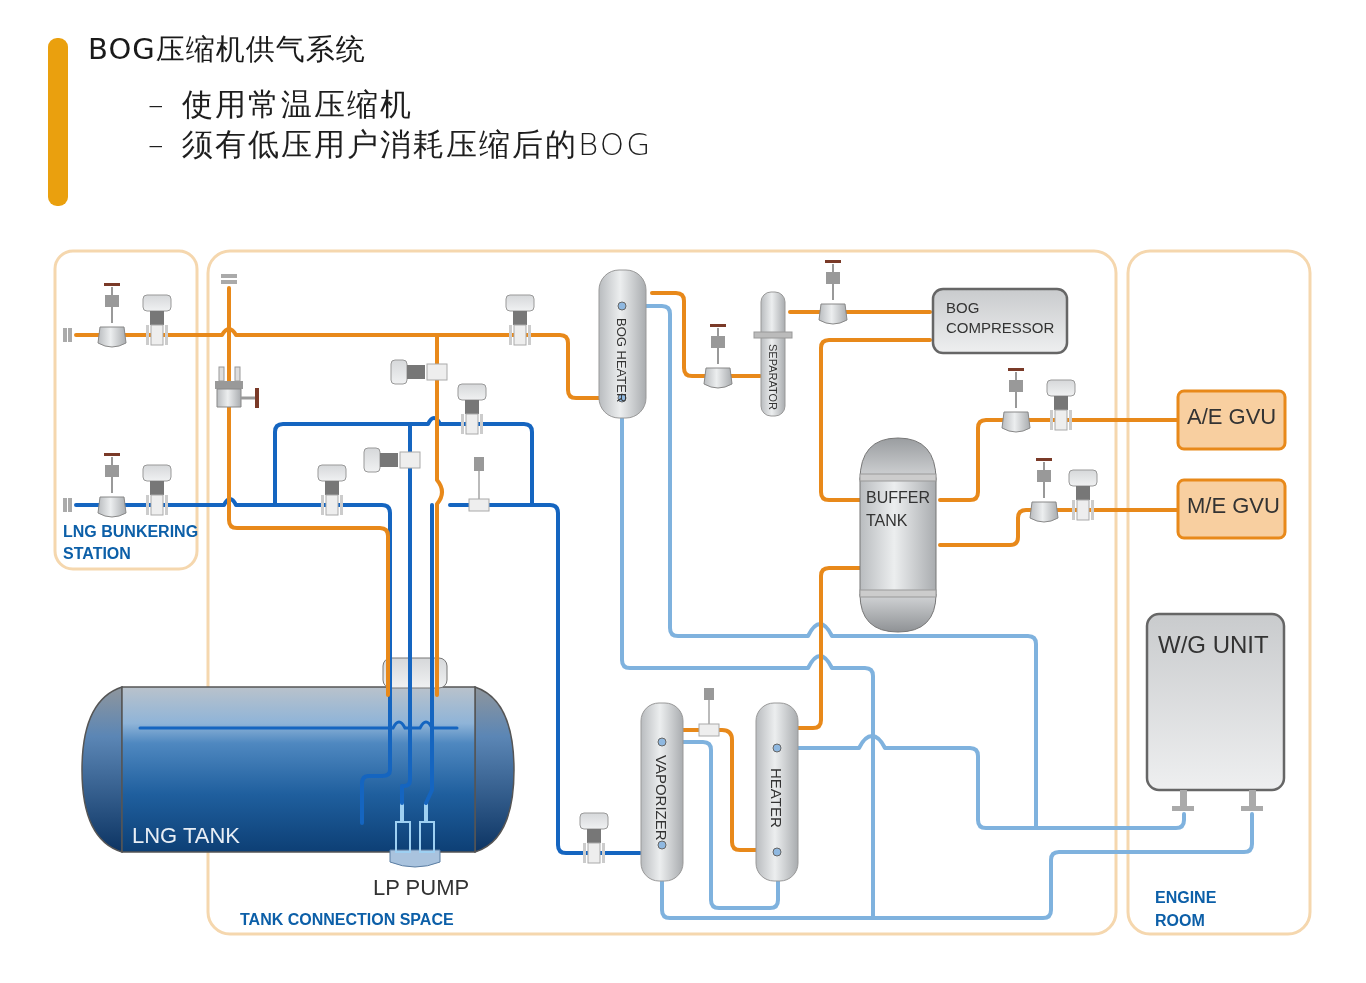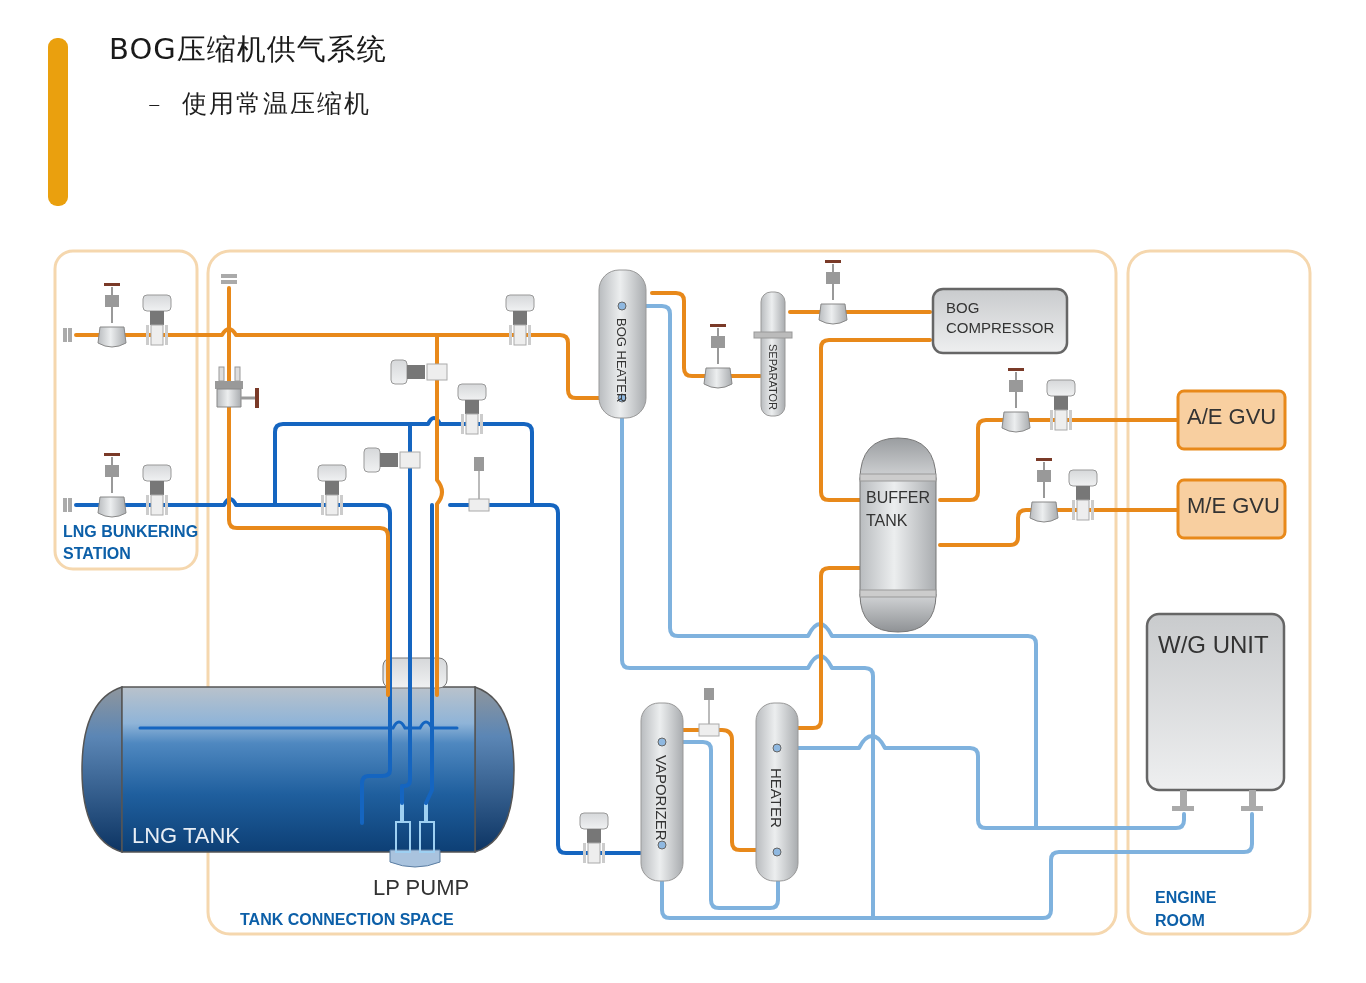--- a/index.html
+++ b/index.html
@@ -1,32 +1,33 @@
 <!DOCTYPE html>
 <html><head>
 <meta charset="utf-8">
 <style>
   html, body { margin:0; padding:0; background:#ffffff; }
   body { width:1366px; height:983px; position:relative; overflow:hidden; font-family:"Liberation Sans", sans-serif; }
   .accent-bar { position:absolute; left:48px; top:38px; width:20px; height:168px; background:#eaa00e; border-radius:9px; }
-  .title { position:absolute; left:88px; top:30px; font-size:29px; color:#1a1a1a; font-family:"DejaVu Sans", sans-serif; letter-spacing:1px;margin-left:21px; }
+  .title { position:absolute; left:88px; top:30px; font-size:29px; color:#1a1a1a; font-family:"DejaVu Sans", sans-serif; letter-spacing:1px; }
   .bullets { position:absolute; left:148px; top:84px; margin:0; padding:0; list-style:none; }
-  .bullets li { font-size:25px; line-height:40px; color:#1e1e1e; font-family:"DejaVu Sans", sans-serif; letter-spacing:2px; font-weight:300; }
+  .bullets li { font-size:31px; line-height:40px; color:#1e1e1e; font-family:"DejaVu Sans", sans-serif; letter-spacing:2px; font-weight:300; }
   .bullets li .dash { display:inline-block; width:34px; }
   svg.diagram { position:absolute; left:0; top:0; }
   .zone-label { font-family:"Liberation Sans", sans-serif; font-weight:bold; fill:#0c5fa8; font-size:16px; }
   .equip-label { font-family:"Liberation Sans", sans-serif; fill:#333; }
 </style>
 </head>
 <body>
 
 <div class="accent-bar"></div>
 <div class="title">BOG压缩机供气系统</div>
 <ul class="bullets">
   <li><span class="dash">–</span><span>使用常温压缩机</span></li>
+  <li><span class="dash">–</span><span>须有低压用户消耗压缩后的BOG</span></li>
 </ul>
 
 <svg class="diagram" width="1366" height="983" viewBox="0 0 1366 983">
   <defs>
     <linearGradient id="metal" x1="0" y1="0" x2="1" y2="0">
       <stop offset="0" stop-color="#b9bcbf"></stop>
       <stop offset="0.45" stop-color="#eceeef"></stop>
       <stop offset="1" stop-color="#a9acaf"></stop>
     </linearGradient>
     <linearGradient id="metalV" x1="0" y1="0" x2="0" y2="1">

